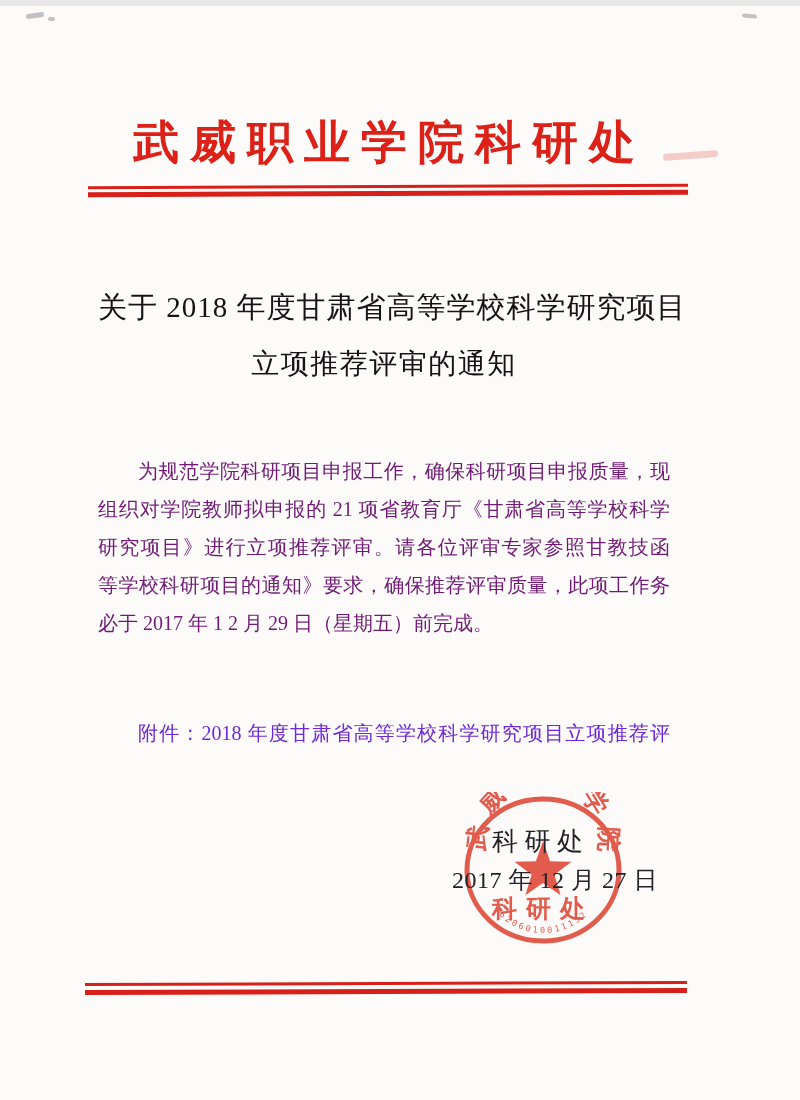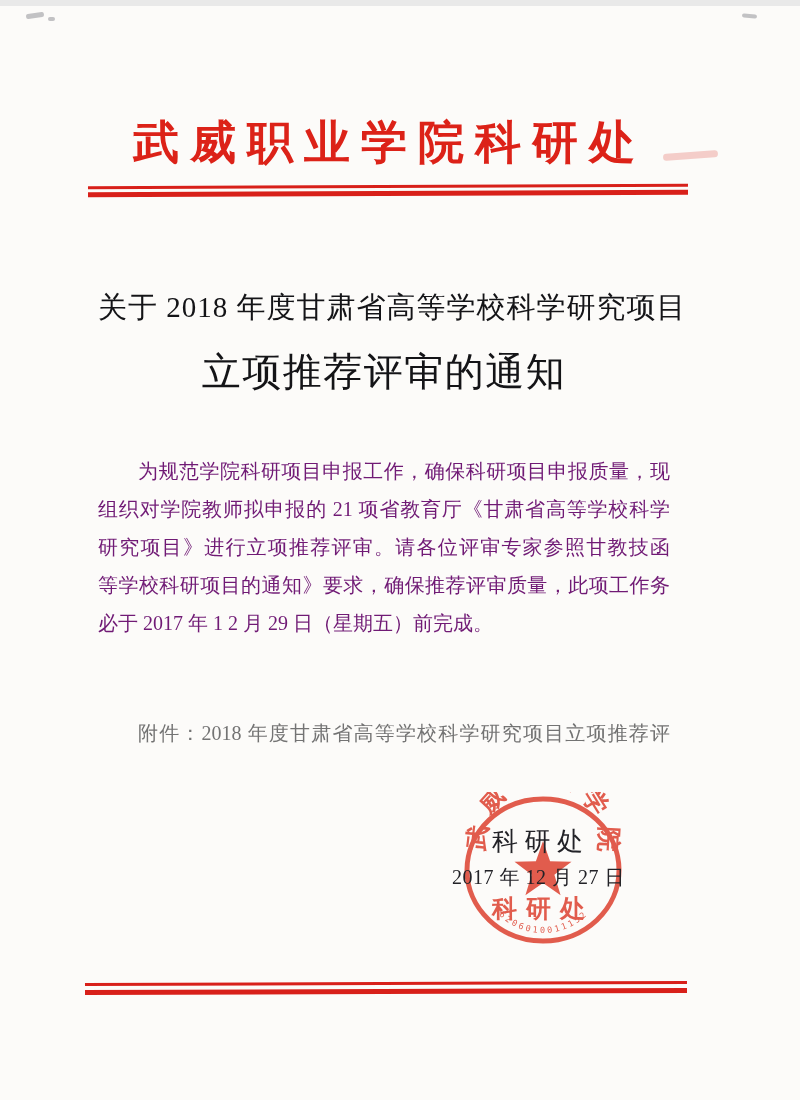--- a/index.html
+++ b/index.html
@@ -26,33 +26,33 @@
   .rule-bottom .thick{height:5px;}
   
   .docnum{
     position:absolute;left:402px;top:203px;font-size:20px;line-height:26px;
     color:#222226;letter-spacing:1px;white-space:nowrap;
   }
   
   .doc-title{position:absolute;left:98px;width:572px;text-align:center;
     font-weight:normal;color:#141417;white-space:nowrap;}
   .doc-title.l1{top:282px;font-size:29px;letter-spacing:1px;}
-  .doc-title.l2{top:339px;font-size:39px;letter-spacing:1.5px;}
+  .doc-title.l2{top:339px;font-size:28px;letter-spacing:1.5px;}
   
   .bodyblock{position:absolute;left:98px;top:446px;width:572px;
     font-size:20px;color:#701a75;}
   .bline{height:38px;line-height:38px;text-align:justify;text-align-last:justify;white-space:nowrap;}
   .bline.first{text-indent:40px;}
   .bline.last{text-align-last:left;}
   .attachblock{position:absolute;left:98px;top:708px;width:572px;
-    font-size:20px;color:#737373;}
+    font-size:20px;color:#6d28d9;}
   
   .signer{position:absolute;left:492px;top:818px;font-size:26px;color:#222227;
     white-space:nowrap;z-index:3;}
-  .sigdate{position:absolute;left:452px;top:858px;font-size:20px;color:#222227;
+  .sigdate{position:absolute;left:452px;top:858px;font-size:24px;color:#222227;
     white-space:nowrap;z-index:3;letter-spacing:.5px;text-align:center;}
   
   .seal{position:absolute;left:461px;top:786px;z-index:2;}
 </style>
 </head>
 <body>
 
 <div class="page">
 
   <div class="speck" style="left:26px;top:7px;width:18px;height:5px;transform:rotate(-8deg);"></div>

